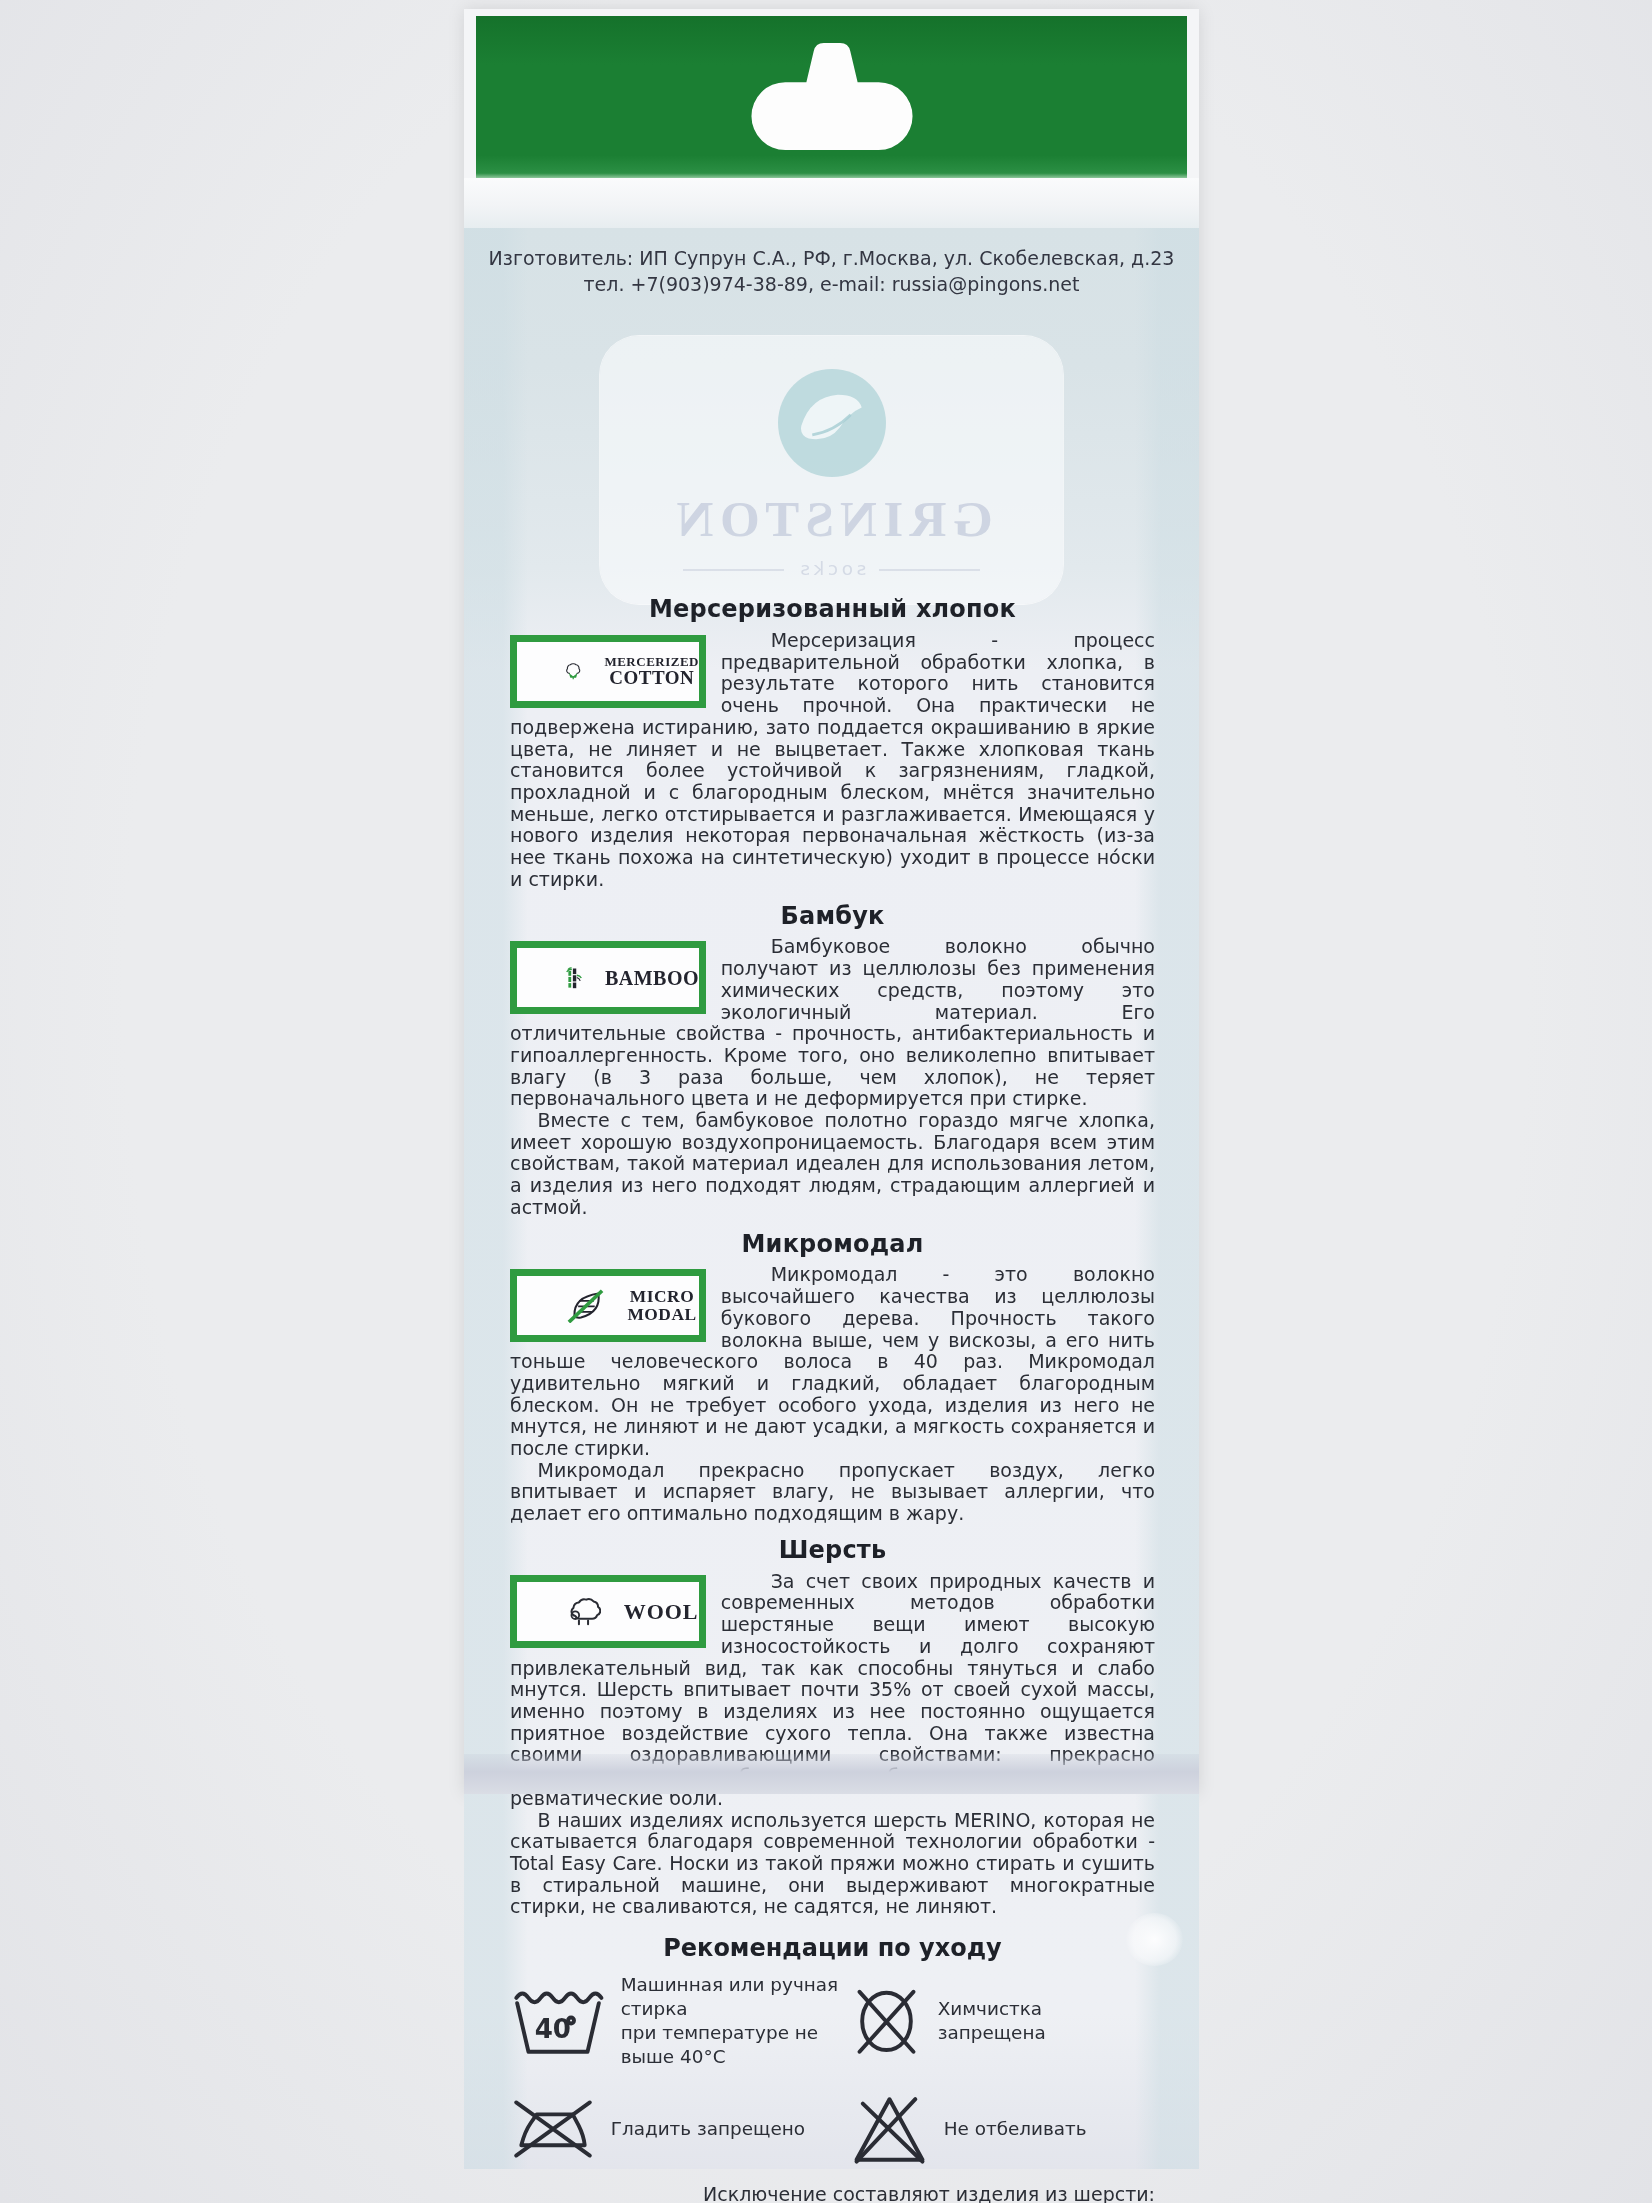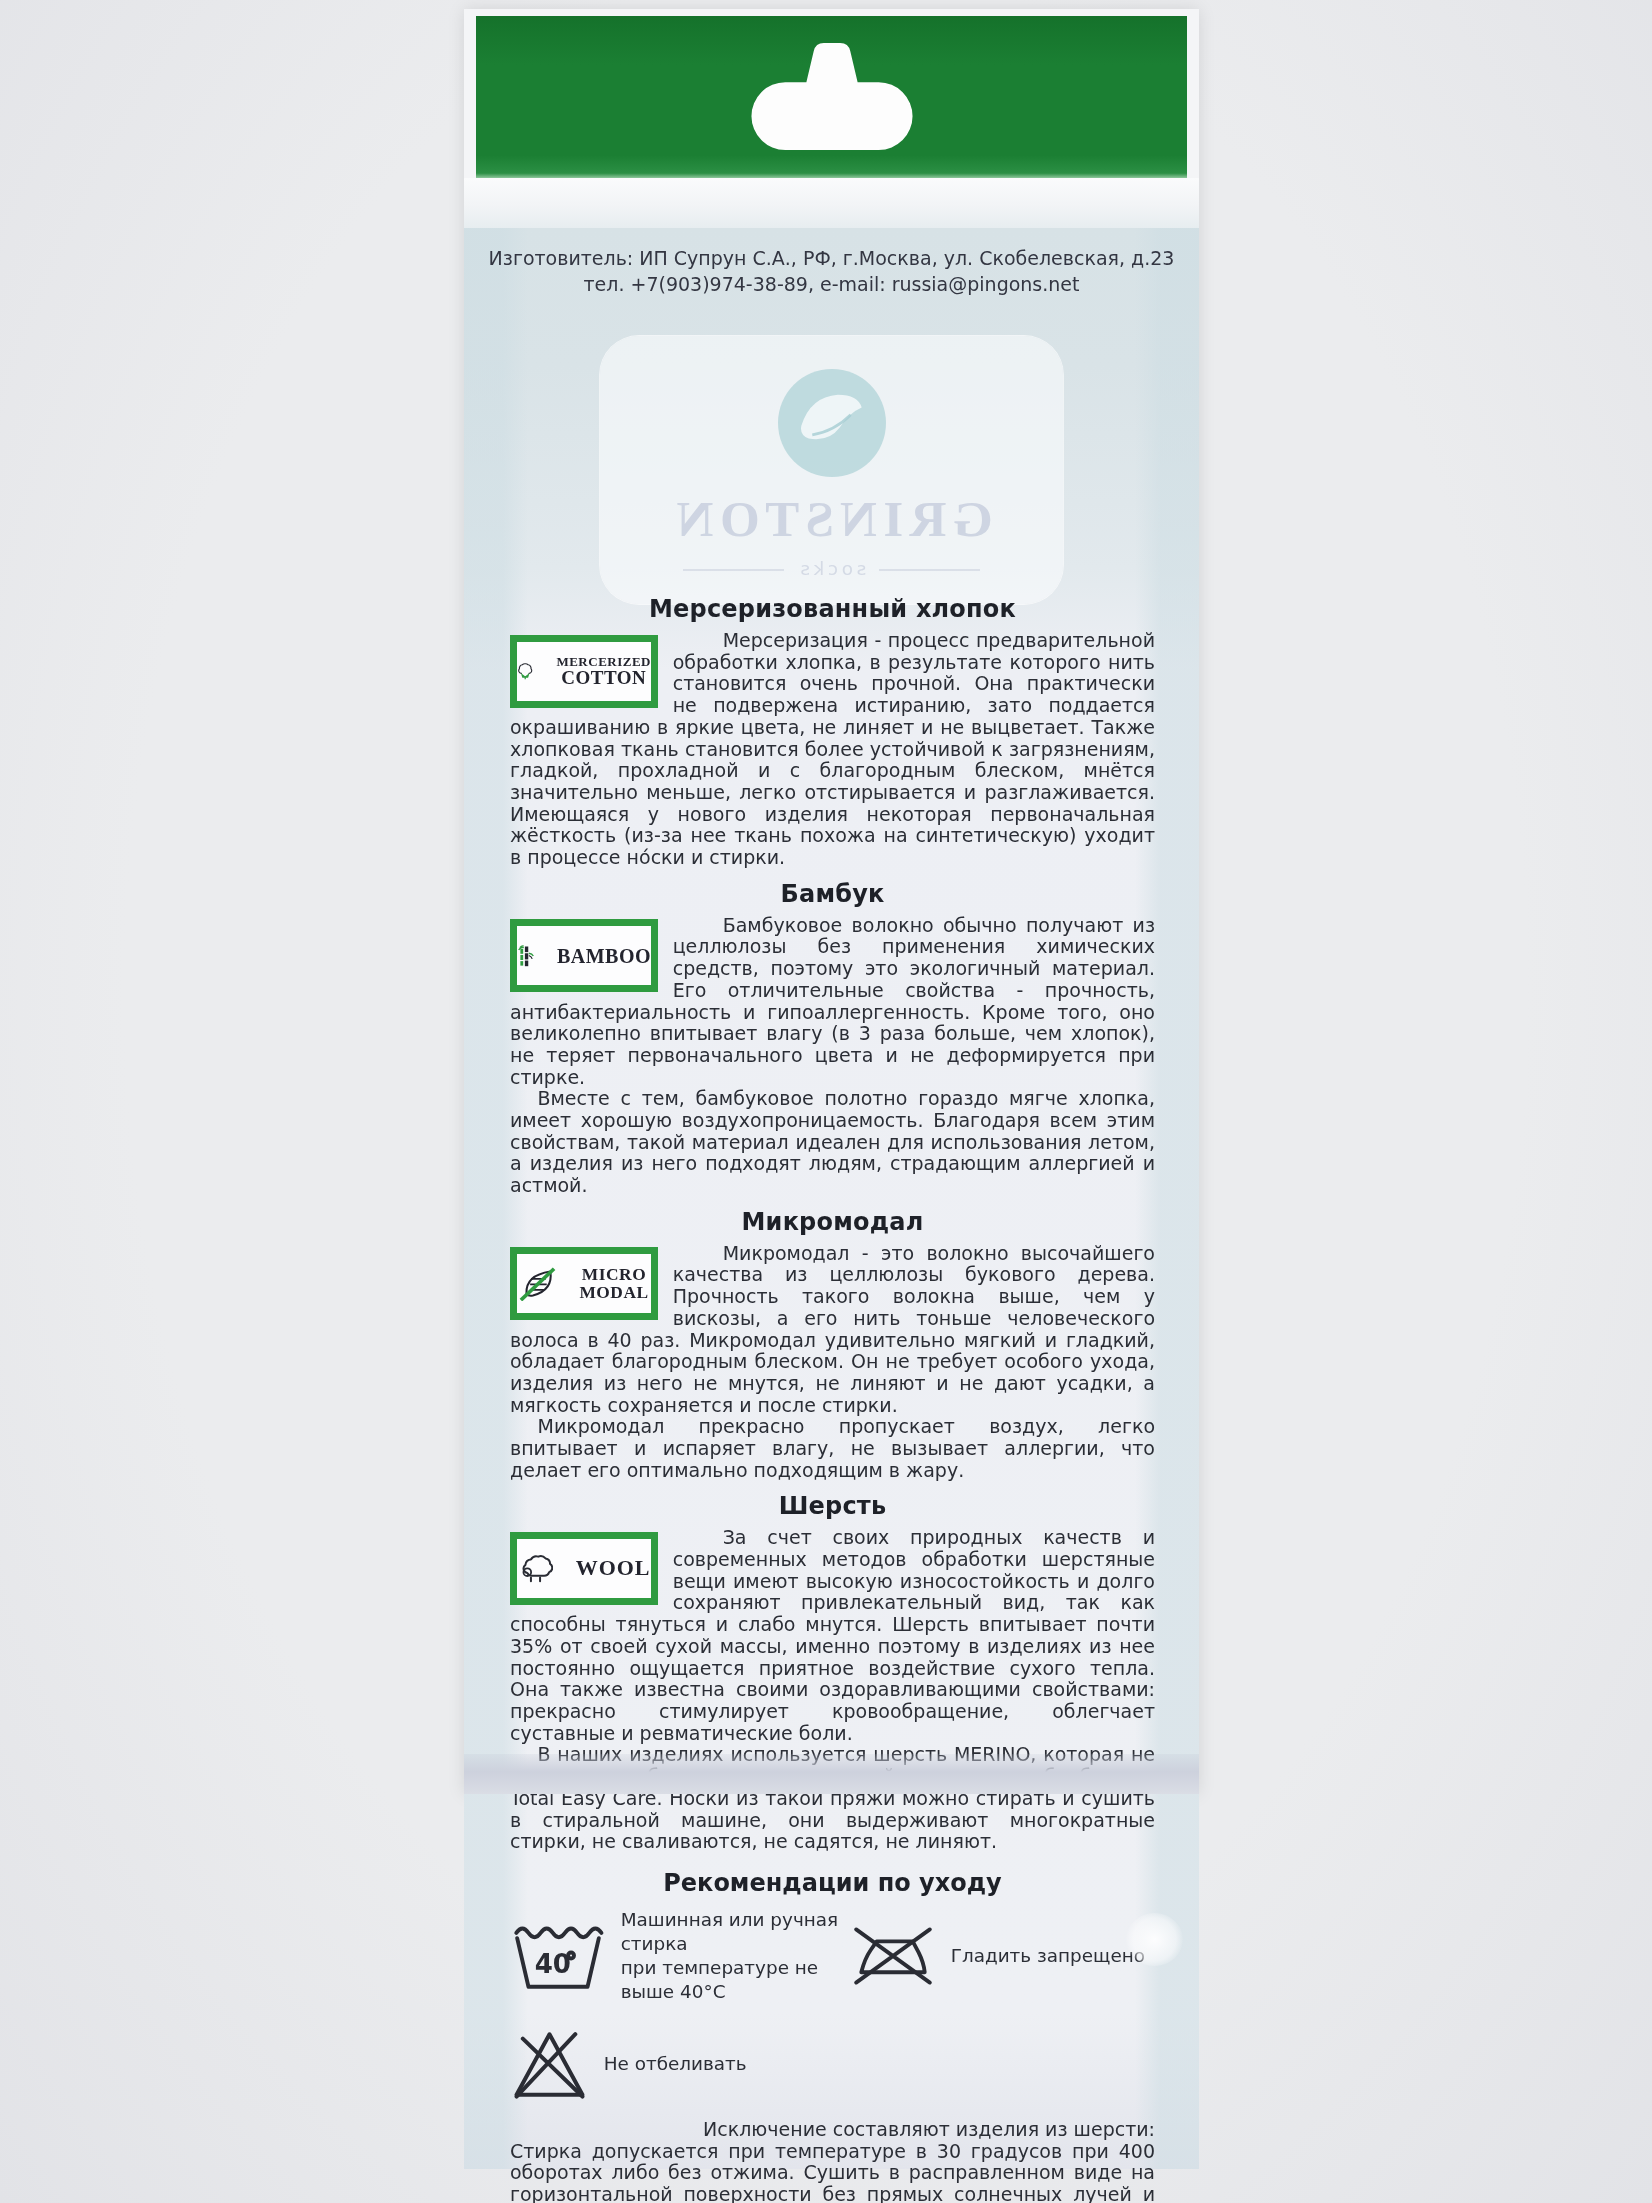--- a/index.html
+++ b/index.html
@@ -84,20 +84,21 @@
   .textcol p{margin:0;}
   p.cont{text-indent:27.5px;}
   p.lead{text-indent:50px;}
   
   .badge{
     float:left;width:134px;height:59px;margin:4.6px 14.7px 5.5px 0;
     border:7.3px solid #2f9b40;background:#fdfdfe;
     display:flex;align-items:center;justify-content:center;gap:23px;
     font-family:"Liberation Serif","DejaVu Serif",serif;font-weight:700;color:#23242e;
     text-indent:0;
+    padding-left:48px;
   }
   .badge .lines{display:flex;flex-direction:column;line-height:1;text-align:center;}
   .badge.b-cotton .l1{font-size:13px;letter-spacing:0.5px;}
   .badge.b-cotton .l2{font-size:19px;letter-spacing:0.5px;}
   .badge.b-bamboo .l1{font-size:20px;letter-spacing:0.5px;}
   .badge.b-micro .l1,.badge.b-micro .l2{font-size:17.4px;letter-spacing:0.5px;}
   .badge.b-wool .l1{font-size:22px;letter-spacing:0.9px;}
   
   .care-title{font-size:24px;font-weight:700;text-align:center;margin:20px 0 13px 0;color:#1e2128;}
   .care-grid{display:grid;grid-template-columns:340px 305px;row-gap:24px;margin-top:5.5px;}
@@ -221,20 +222,27 @@
           <svg width="96" height="73" viewBox="0 0 110 84" style="font-size:21px">
             <path class="stroke" stroke-width="4" d="M7,16 q7,-10 14,0 q7,10 14,0 q7,-10 14,0 q7,10 14,0 q7,-10 14,0 q7,10 14,0 q7,-10 14,0"></path>
             <path class="stroke" d="M8,22 L21,78 H89 L102,22"></path>
             <text x="49" y="62" text-anchor="middle" font-size="30" font-weight="bold" fill="#2a2c34" font-family="DejaVu Sans, sans-serif">40</text>
             <circle cx="70" cy="42" r="3.4" class="stroke" stroke-width="2.4"></circle>
           </svg>
           <span class="care-label">Машинная или ручная стирка
 при температуре не выше 40°C</span>
         </div>
 
+        <div class="care-item">
+          <svg width="73" height="79" viewBox="0 0 84 90">
+            <ellipse cx="42" cy="46" rx="28" ry="33" class="stroke"></ellipse>
+            <path class="stroke" d="M11,12 L73,81 M73,12 L11,81"></path>
+          </svg>
+          <span class="care-label">Химчистка запрещена</span>
+        </div>
 
         <div class="care-item">
           <svg width="86" height="72" viewBox="0 0 100 84">
             <path class="stroke" d="M31,25 H73 L80,38 Q86,50 87,61 H13 Q17,45 24,35 Z"></path>
             <path class="stroke" d="M7,11 L93,73 M93,11 L7,73"></path>
           </svg>
           <span class="care-label">Гладить запрещено</span>
         </div>
 
         <div class="care-item">

